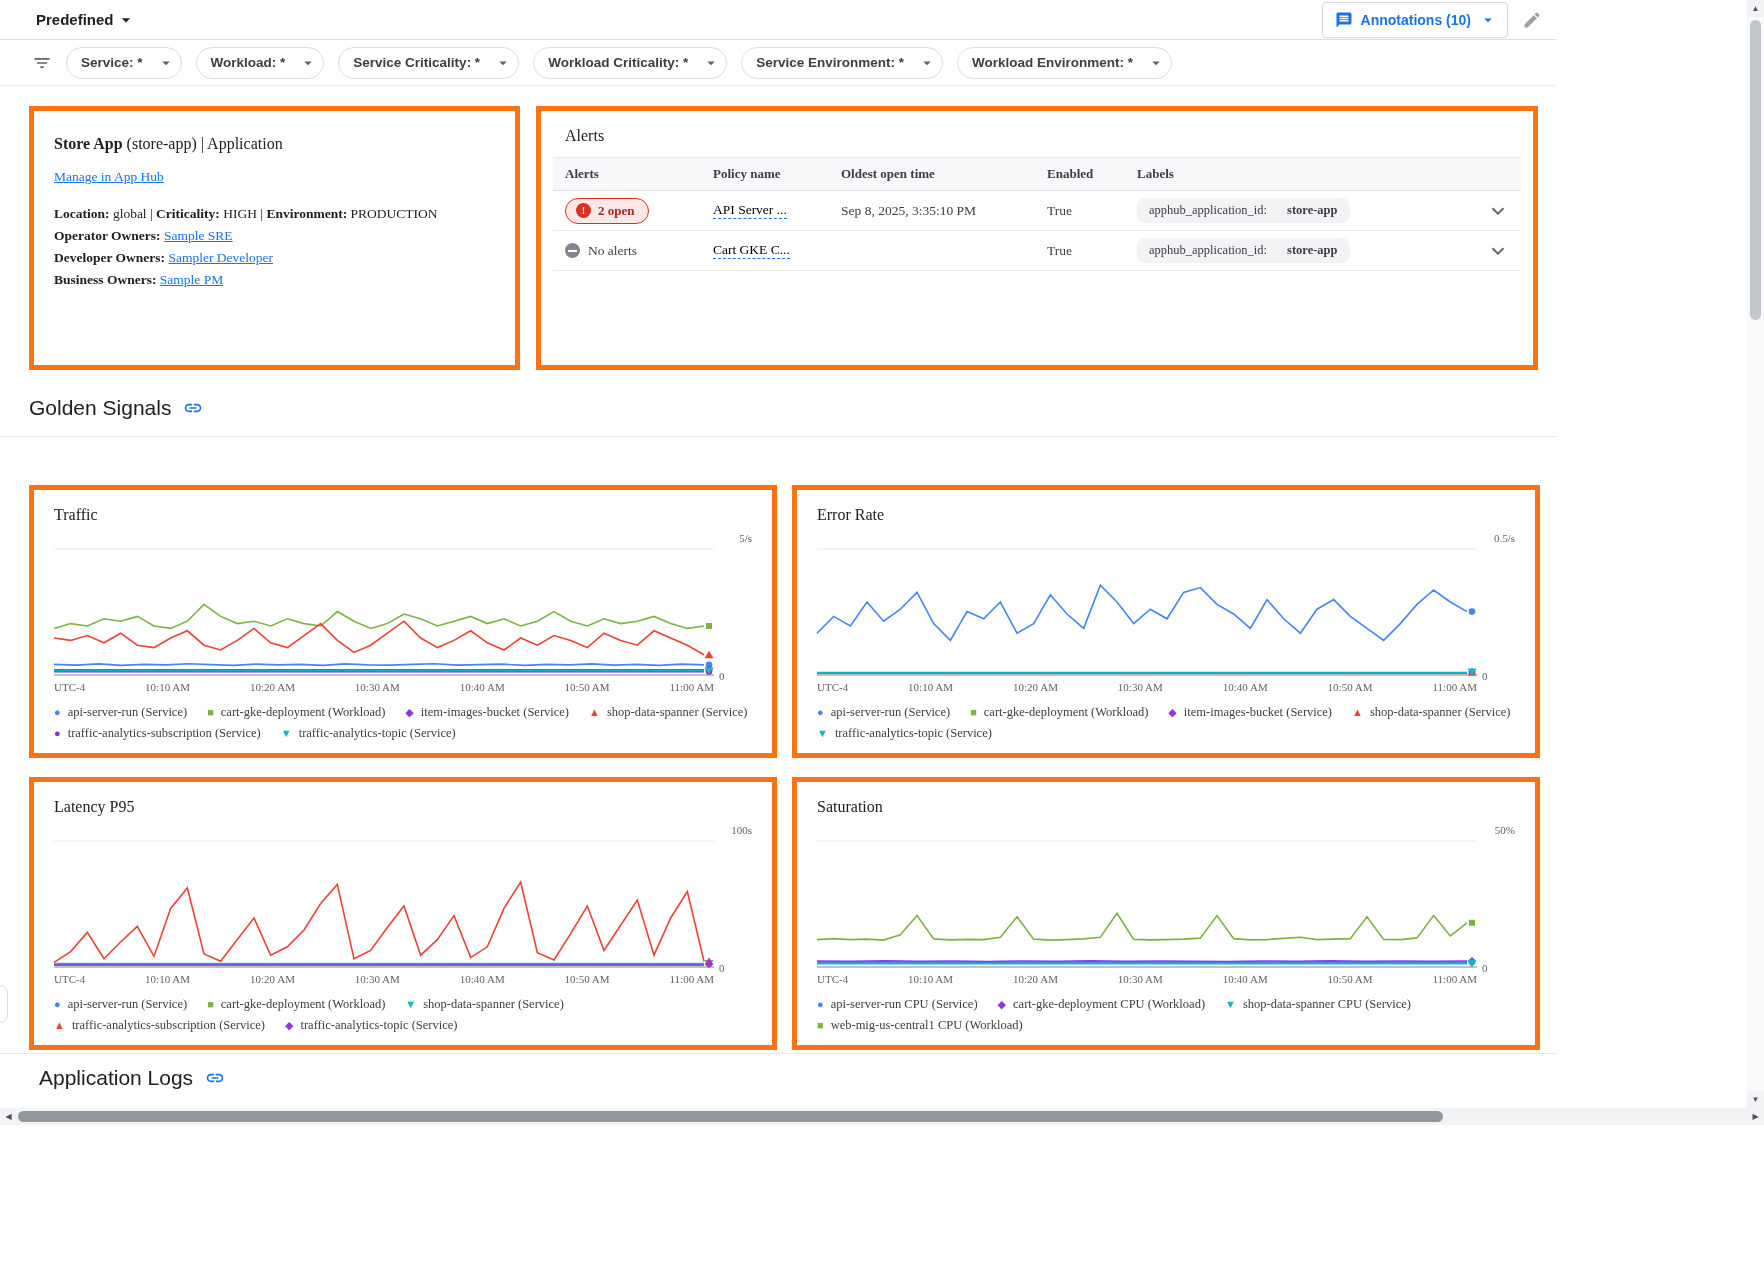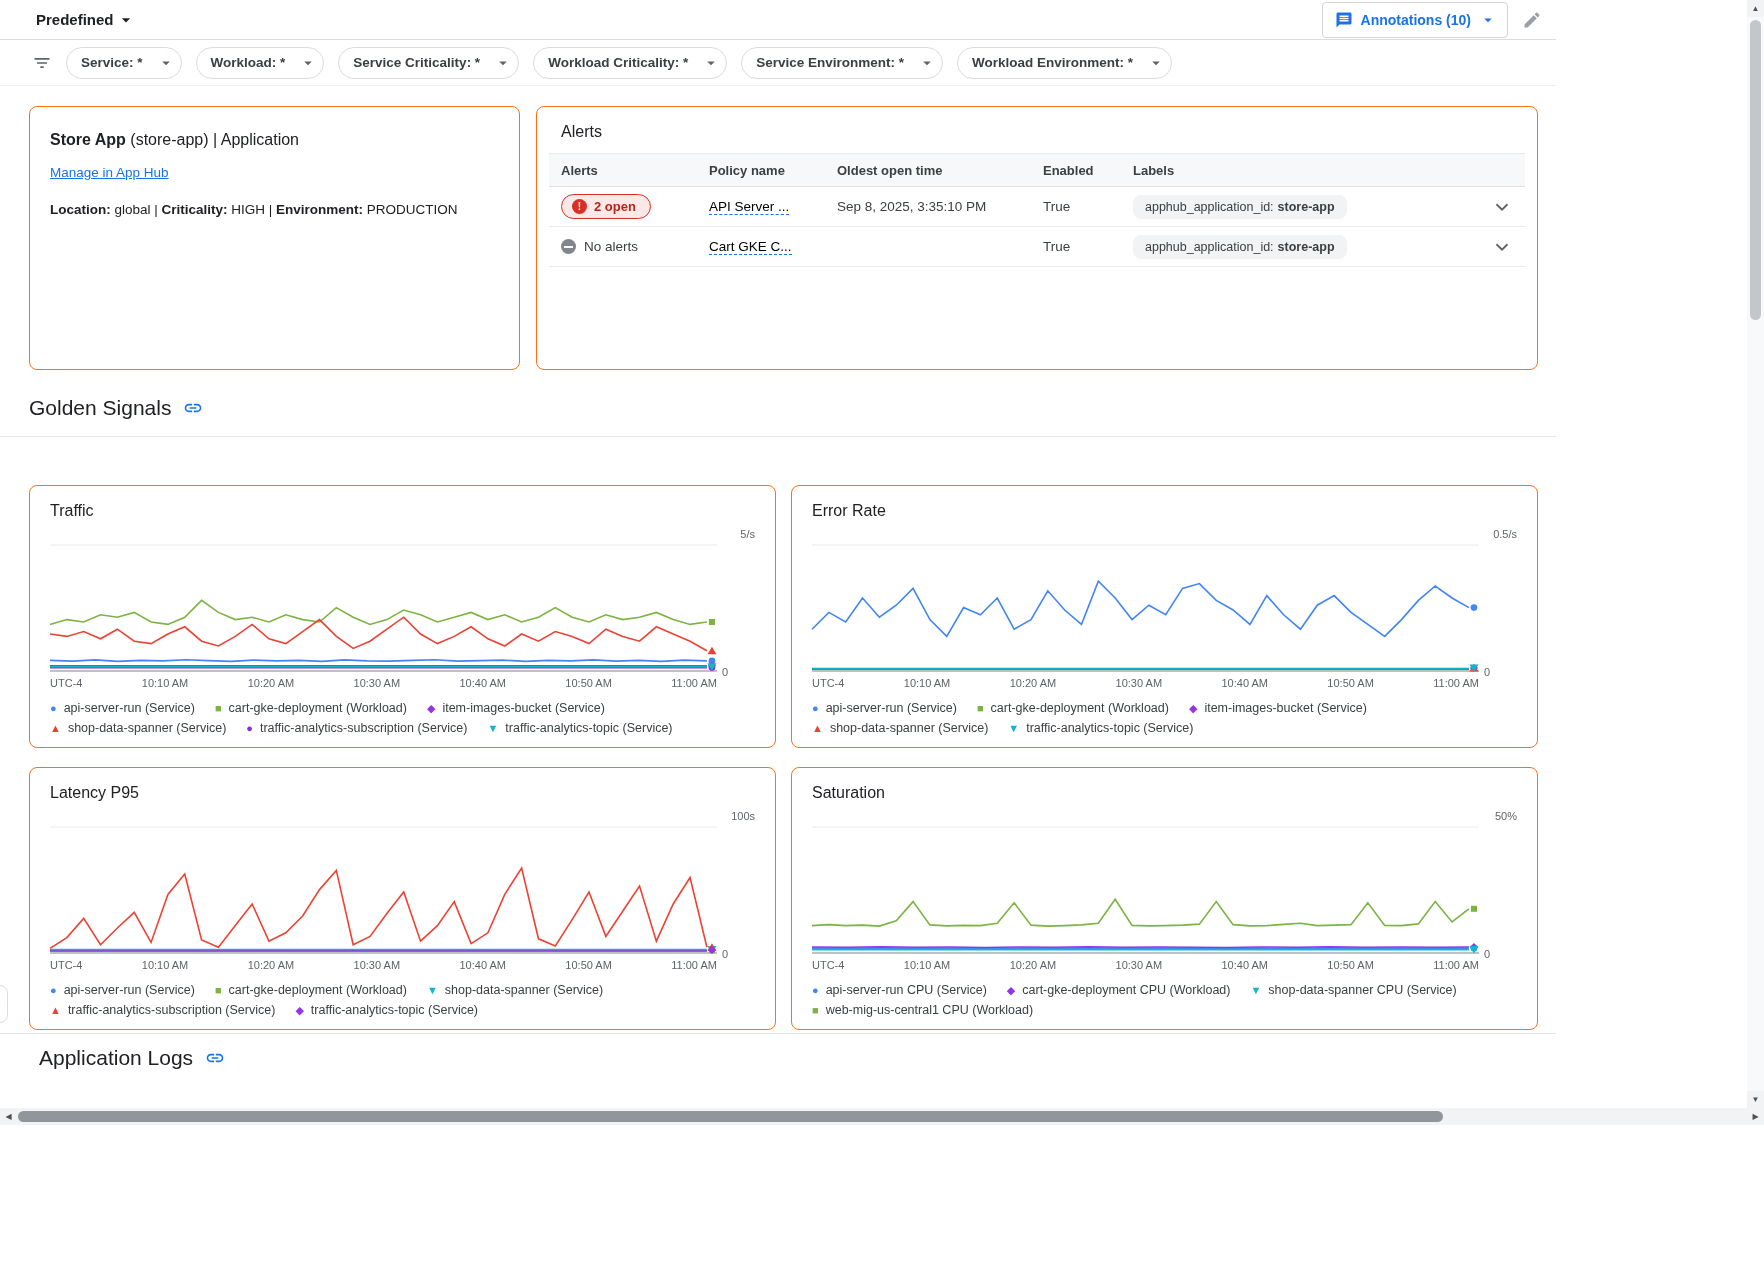--- a/index.html
+++ b/index.html
@@ -18,21 +18,21 @@
 
   
   .filterbar { height:46px; width:1556px; display:flex; align-items:center; gap:14px; padding:0 30px 0 32px;
                border-bottom:1px solid #eceef0; }
   .chips { display:flex; align-items:center; gap:14px; }
   .chip { display:inline-flex; align-items:center; gap:14px; height:32px; border:1px solid #dadce0;
           border-radius:16px; padding:0 6px 0 14px; font-size:13.5px; font-weight:600; color:#3c4043; cursor:pointer; background:#fff; }
 
   
   .content { width:1556px; padding:20px 18px 0 29px; }
-  .card { border:1px solid #f97316; border-radius:8px; background:#fff; }
+  .card { border:5px solid #f97316; border-radius:0; background:#fff;font-family:Liberation Serif, serif; }
   .top-cards { display:flex; gap:16px; }
   .app-card { flex:0 0 491px; min-height:264px; padding:20px 20px; }
   .app-title { margin:4px 0 0; font-size:16px; font-weight:400; }
   .app-title b { font-weight:700; }
   .link { color:#1a73e8; text-decoration:underline; cursor:pointer; font-size:13.5px; }
   .app-card .manage { display:inline-block; margin-top:16px; }
   .app-details { margin:18px 0 0; font-size:13.5px; line-height:22px; }
   .app-details b { font-weight:700; }
   .owner-line { font-size:13.5px; line-height:22px; }
   .owner-line b { font-weight:700; }
@@ -48,21 +48,21 @@
   .a-cell:nth-child(6n+1) { padding-left:12px; }
   .pill { display:inline-flex; align-items:center; gap:7px; border:1.5px solid #d93025; background:#fce8e6;
           color:#b3261e; font-weight:600; font-size:13px; border-radius:16px; padding:4px 14px 4px 10px; }
   .err-ic { width:15px; height:15px; border-radius:50%; background:#d93025; color:#fff;
             display:inline-flex; align-items:center; justify-content:center; }
   .err-ic::after { content:"!"; font-size:10px; font-weight:700; line-height:1; }
   .noalert { display:inline-flex; align-items:center; gap:8px; color:#3c4043; }
   .na-ic { width:15px; height:15px; border-radius:50%; background:#80868b; position:relative; display:inline-block; }
   .na-ic::after { content:""; position:absolute; left:3px; top:6.5px; width:9px; height:2px; background:#fff; }
   .plink { color:#000000; cursor:pointer; border-bottom:1px dashed #1a73e8; text-decoration:none; white-space:nowrap; }
-  .label-chip { display:inline-flex; gap:4px; background:#f1f3f4; border-radius:8px; padding:5px 12px; font-size:12.5px; color:#3c4043; white-space:nowrap; }
+  .label-chip { display:inline-flex; gap:20px; background:#f1f3f4; border-radius:8px; padding:5px 12px; font-size:12.5px; color:#3c4043; white-space:nowrap; }
   .label-chip b { font-weight:700; }
   .row-chevron { background:none; border:none; cursor:pointer; display:inline-flex; padding:2px; }
 
   
   .section-header { display:flex; align-items:center; gap:12px; margin-top:26px; }
   .section-header h2 { margin:0; font-size:21px; font-weight:400; color:#202124;text-align:center; }
   .gs-divider { border-bottom:1px solid #e3e5e8; margin:16px -18px 0 -29px; }
   .logs-section { border-top:1px solid #e3e5e8; margin:3px -18px 0 -29px; padding:2px 18px 0 39px; }
   .logs-section .section-header { margin-top:10px; }
 
@@ -167,20 +167,25 @@
   </div>
 
   <main class="content">
 
     <div class="top-cards">
 
       <section class="card app-card">
         <h2 class="app-title"><b>Store App</b><span> (store-app) | Application</span></h2>
         <a class="link manage">Manage in App Hub</a>
         <p class="app-details" id="app-details"><b>Location:</b> global | <b>Criticality:</b> HIGH | <b>Environment:</b> PRODUCTION</p>
+        <div id="app-owners">
+            <div class="owner-line"><b>Operator Owners:</b> <a class="link">Sample SRE</a></div>
+            <div class="owner-line"><b>Developer Owners:</b> <a class="link">Sampler Developer</a></div>
+            <div class="owner-line"><b>Business Owners:</b> <a class="link">Sample PM</a></div>
+          </div>
       </section>
 
       <section class="card alerts-card">
         <h2 class="alerts-title">Alerts</h2>
         <div class="alerts-grid" id="alerts-grid">
             <div class="ah-cell">Alerts</div>
             <div class="ah-cell">Policy name</div>
             <div class="ah-cell">Oldest open time</div>
             <div class="ah-cell">Enabled</div>
             <div class="ah-cell">Labels</div>

